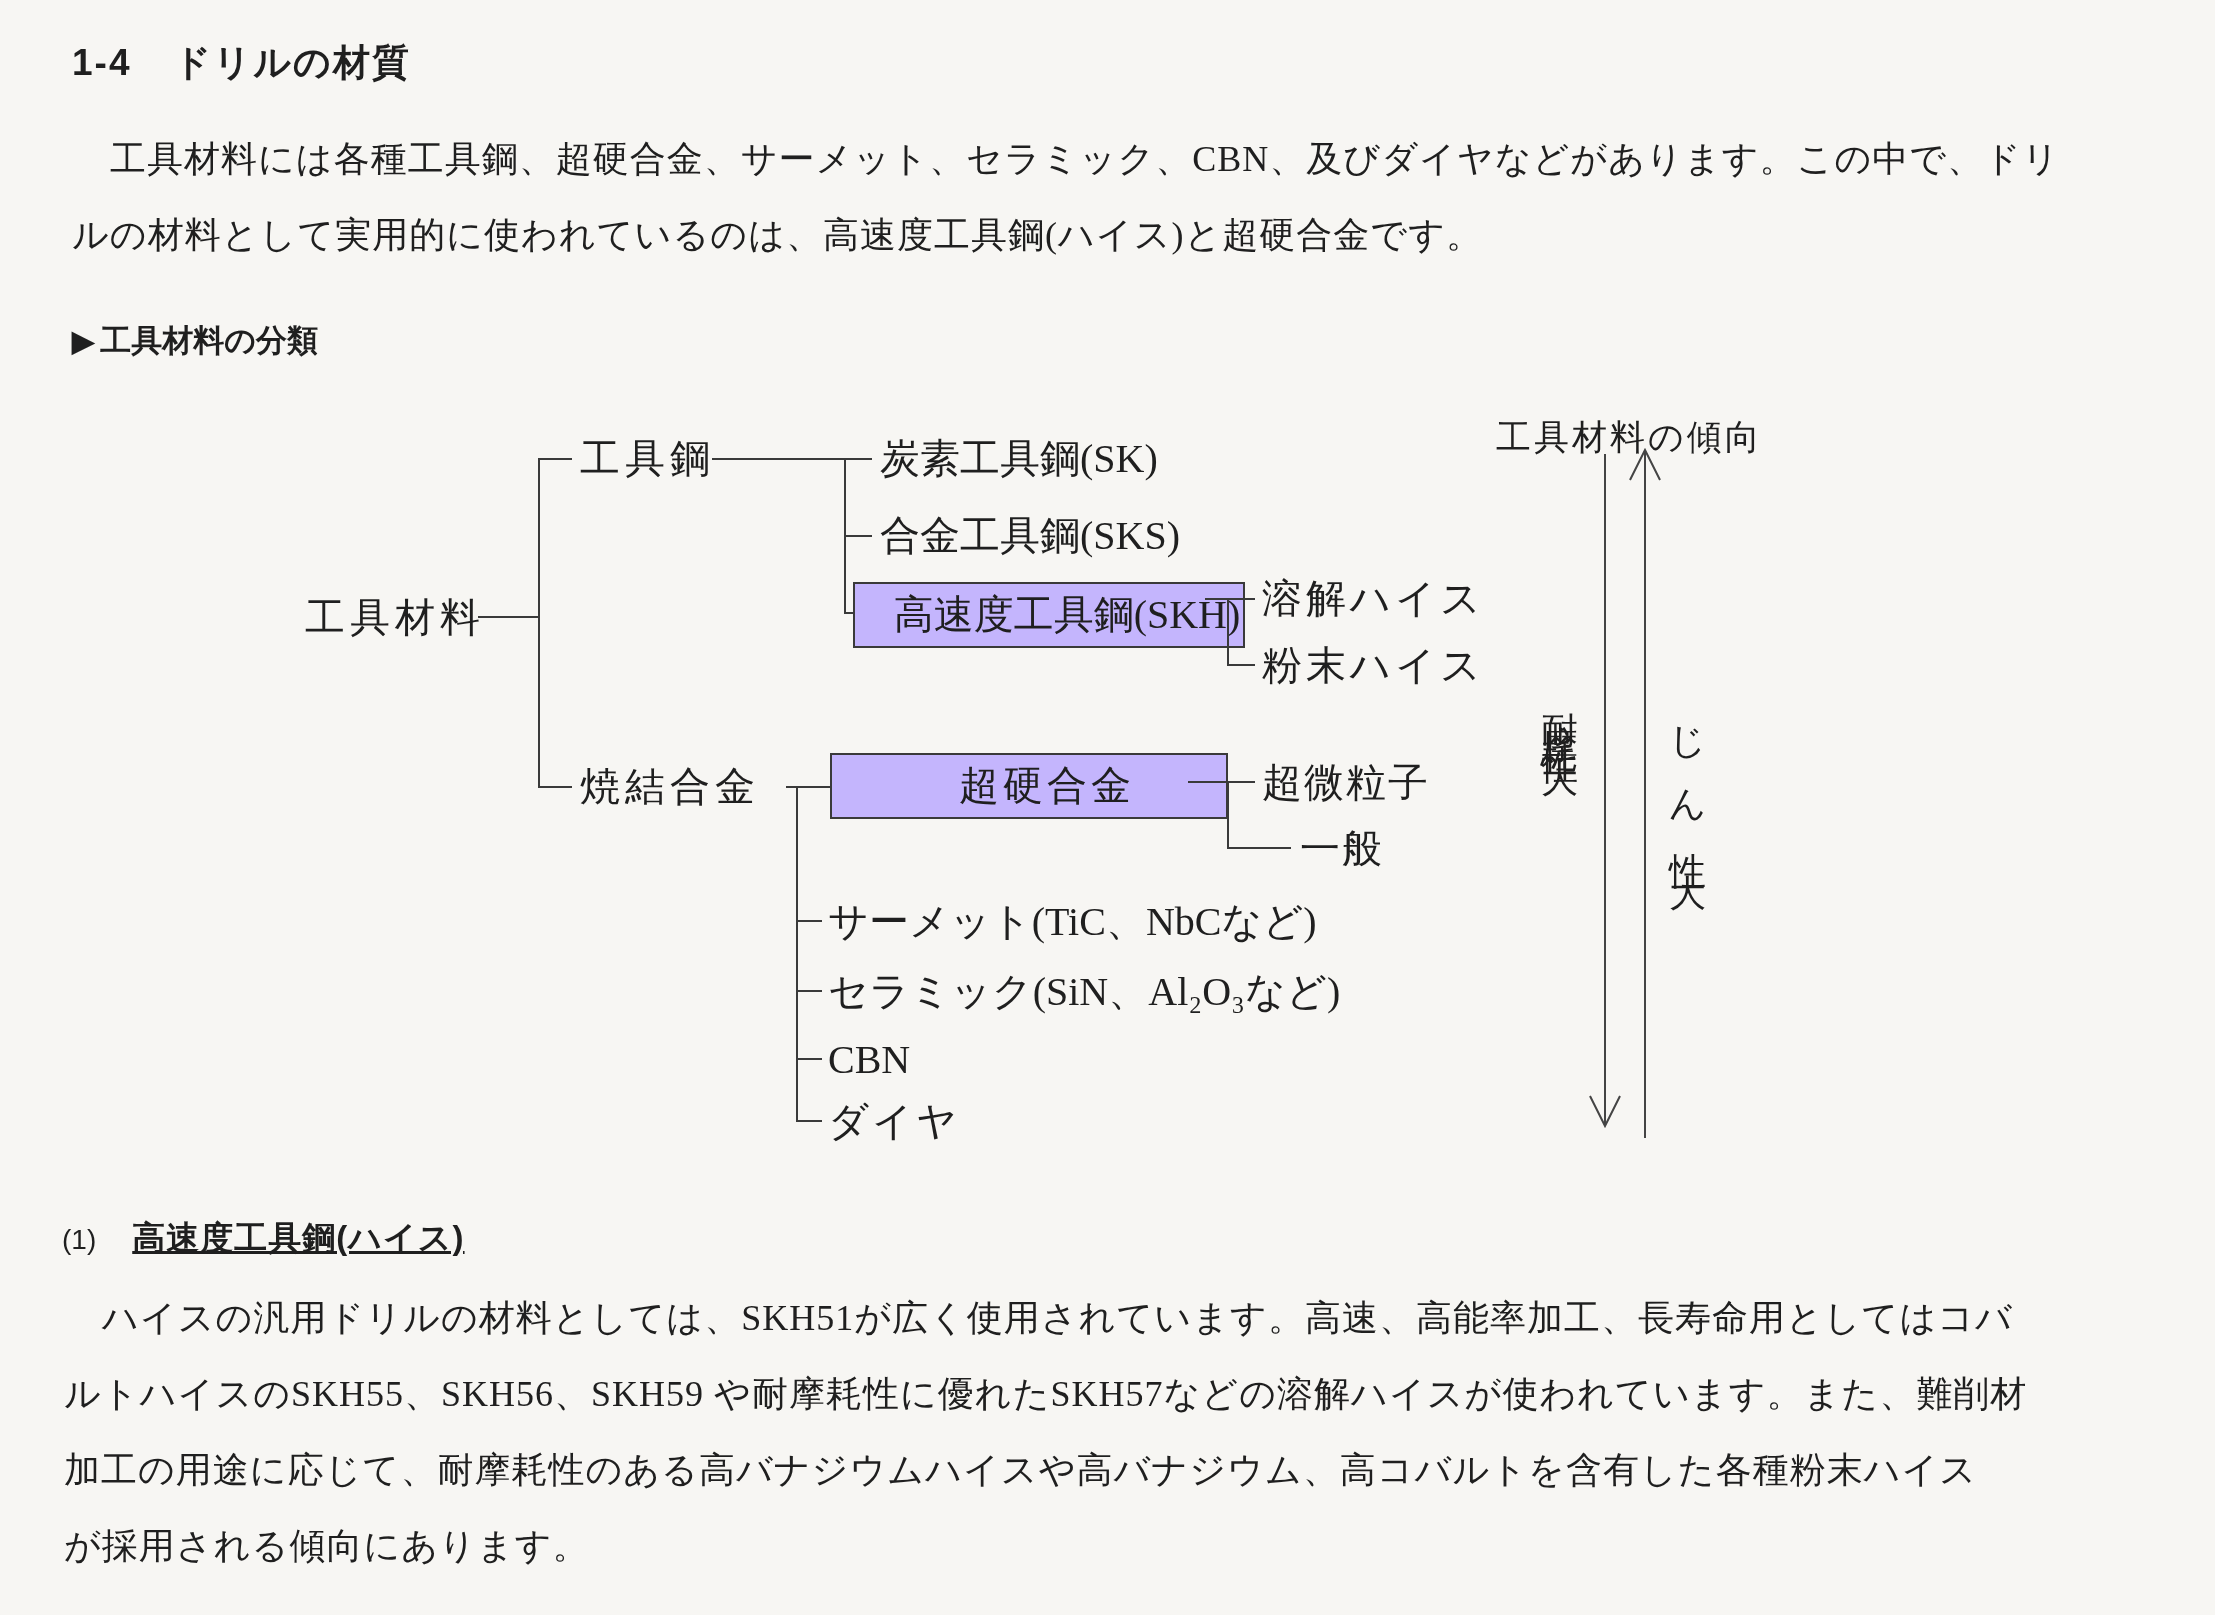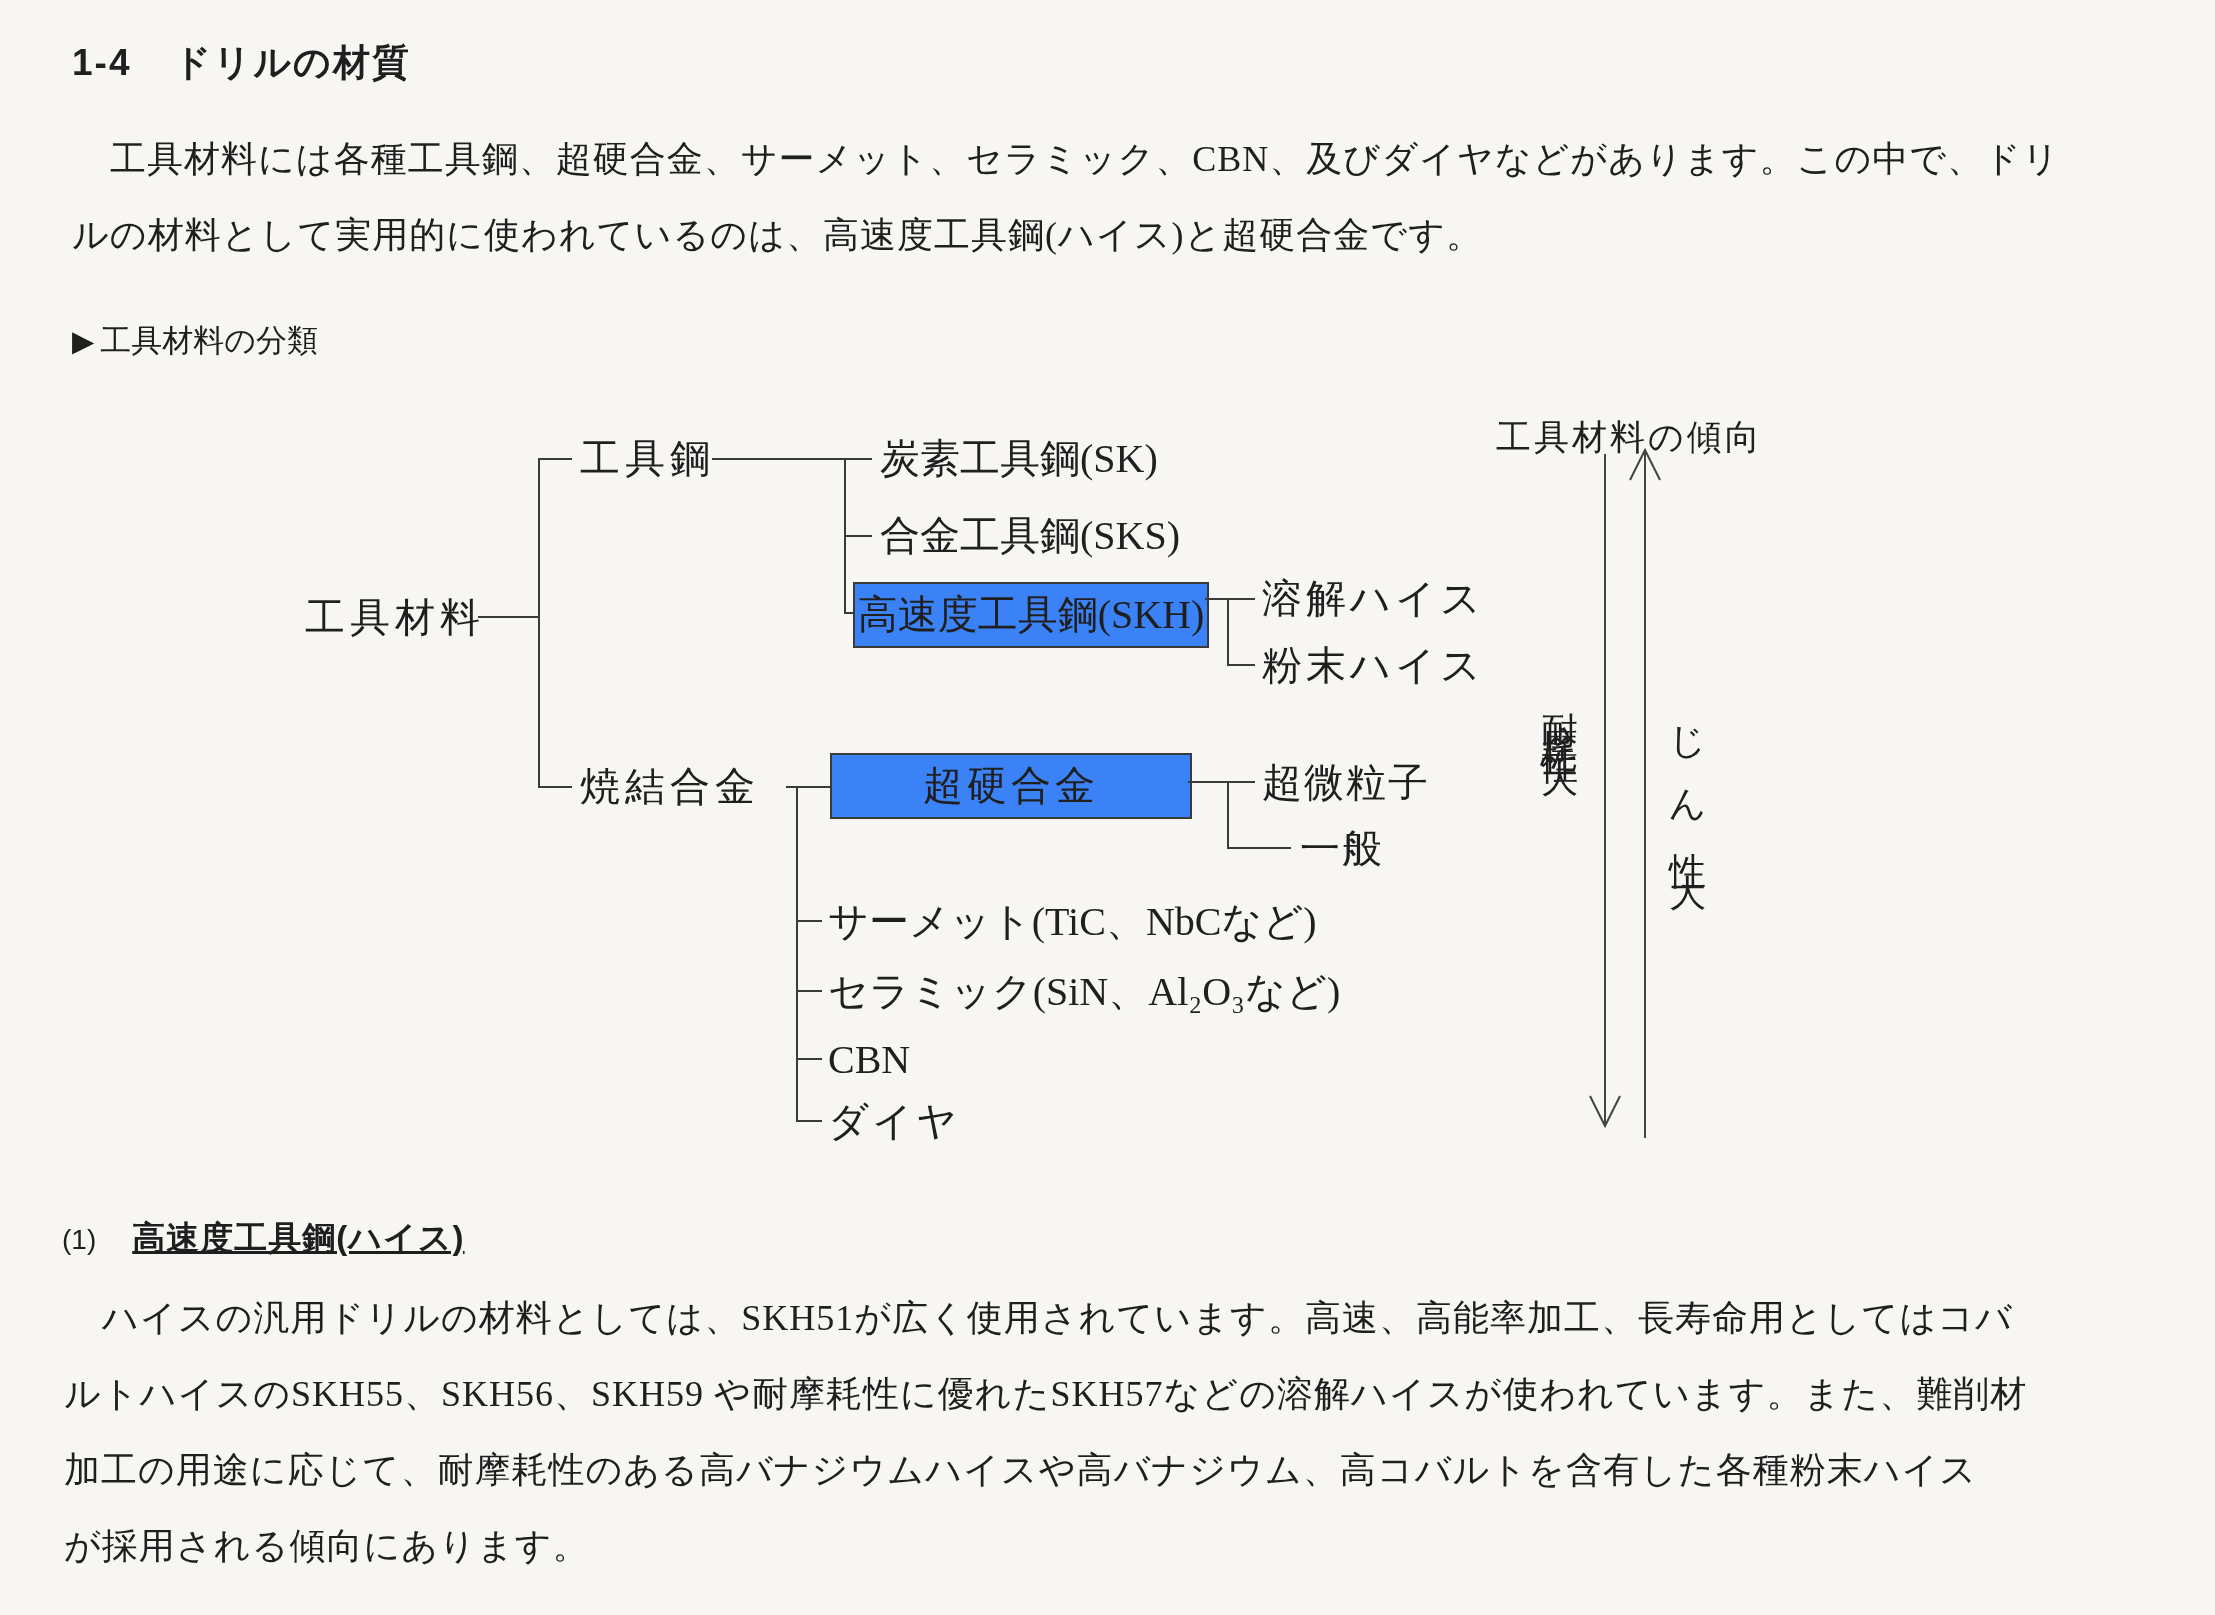--- a/index.html
+++ b/index.html
@@ -31,36 +31,37 @@
     letter-spacing: 1px;
     white-space: nowrap;
     line-height: 46px;
     text-align: center;
   }
   .indent { padding-left: 38px; }
 
   .diagram-caption {
     position: absolute;
     left: 72px; top: 320px;
-    font-size: 31px; font-weight: 400;
+    font-size: 31px; font-weight: 700;
     white-space: nowrap;
   }
   .diagram-caption .tri { font-size: 29px; margin-right: 6px; }
 
   .node {
     position: absolute;
     font-size: 40px;
     white-space: nowrap;
     line-height: 42px;
   }
   .boxed {
     border: 2px solid #3a3a3a;
     text-align: center;
     line-height: 62px;
-    background: #3b82f6;
+    background: #c4b5fd;
+    padding-left: 36px;
   }
   .cline { position: absolute; background: #3a3a3a; }
 
   .trend-title {
     position: absolute;
     left: 1496px; top: 396px;
     font-size: 35px; letter-spacing: 3px;
     white-space: nowrap;
     margin-top: 18px;
   }

